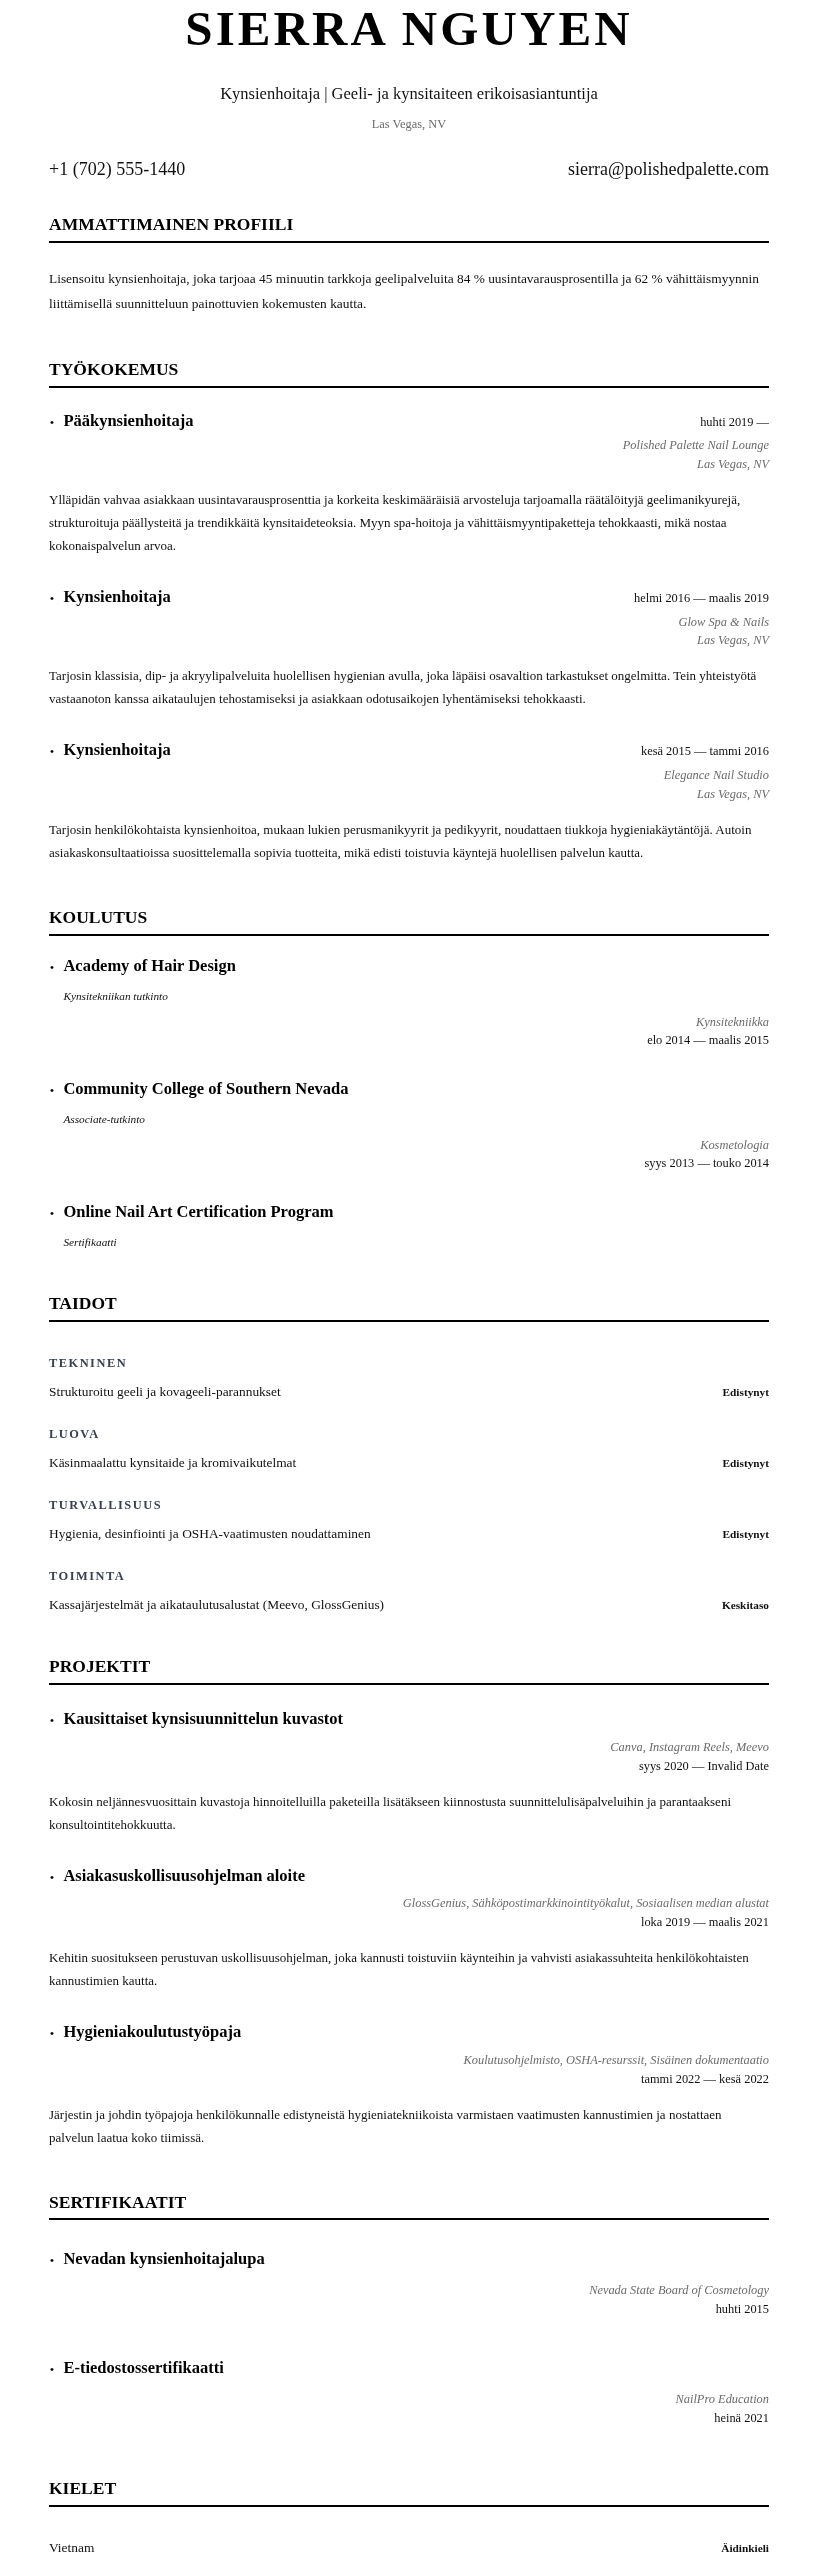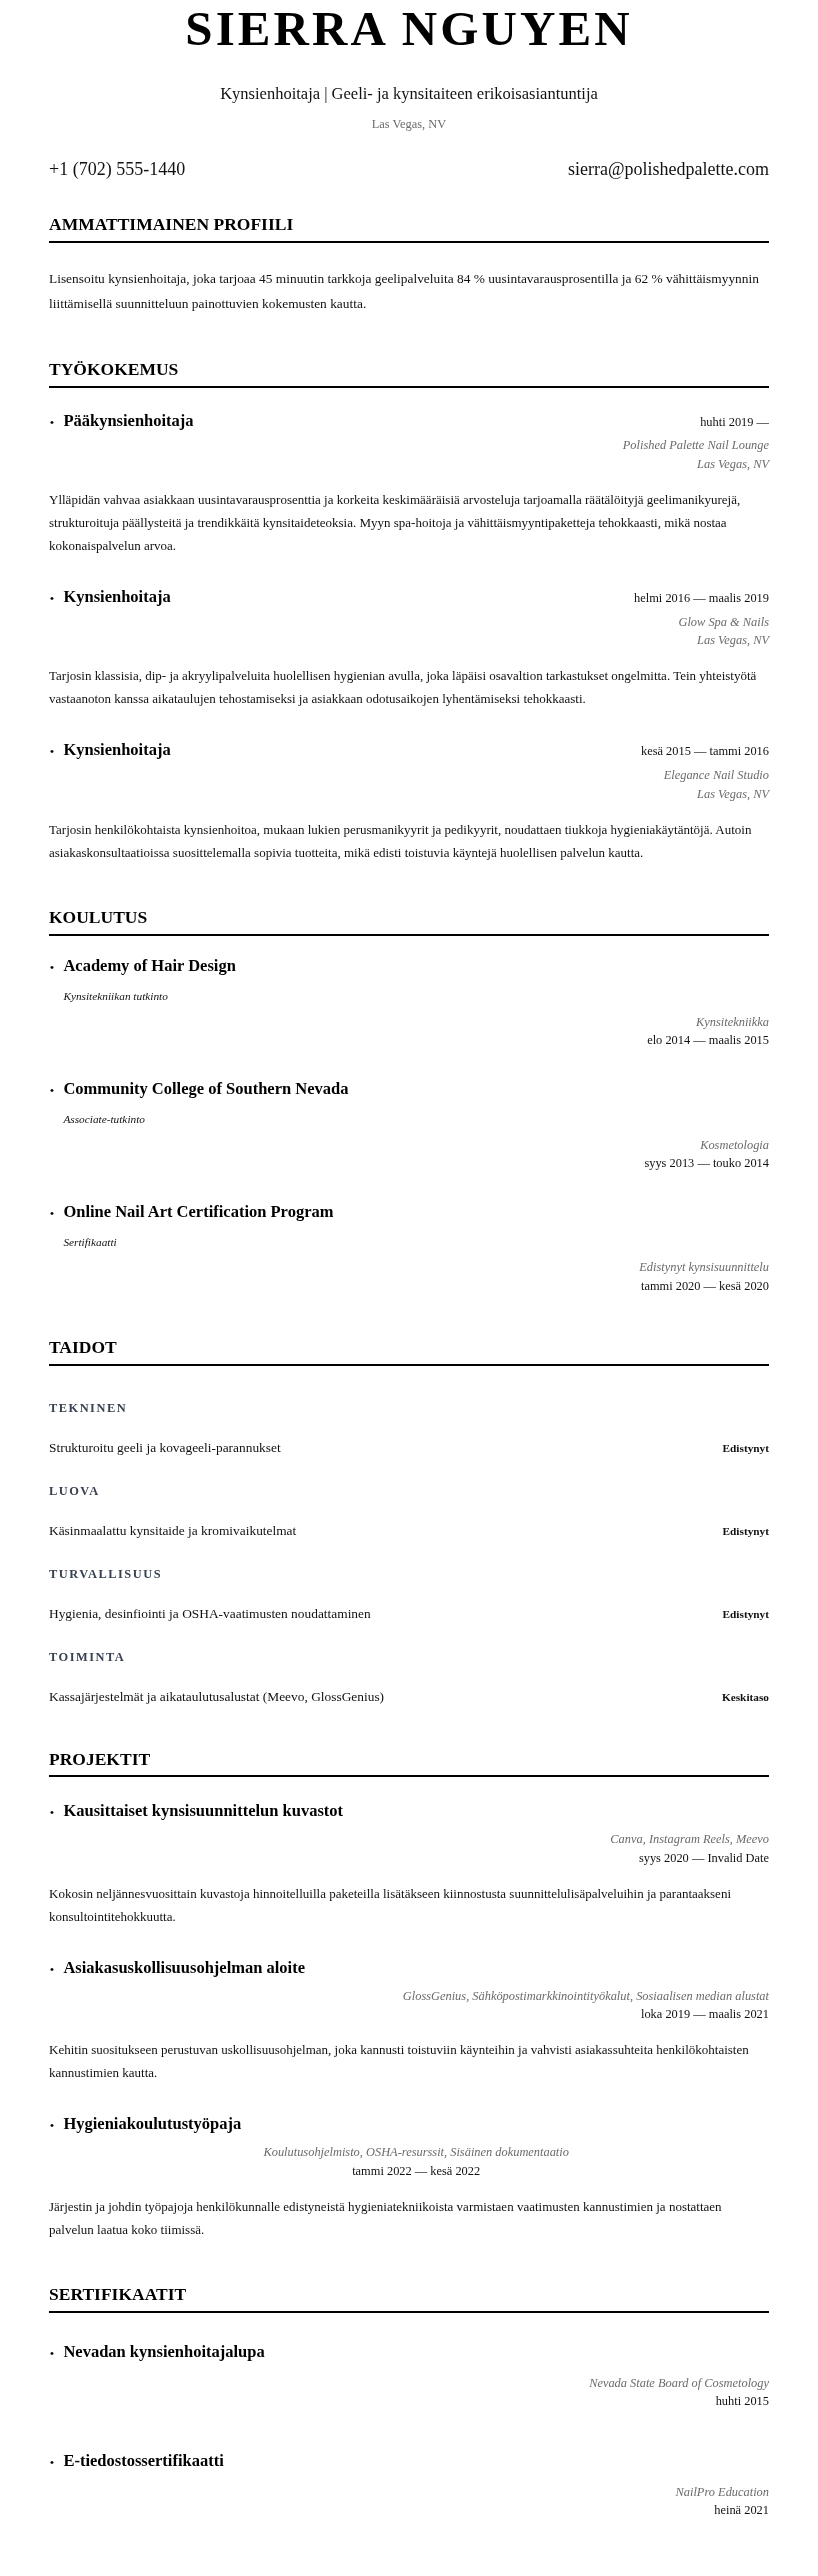--- a/index.html
+++ b/index.html
@@ -67,21 +67,21 @@
   .entry-desc { font-size: 13px; line-height: 23px; margin-top: 15.5px; color: #111; }
 
   
   .skill-group { margin-bottom: 27px; }
   .skill-group:last-child { margin-bottom: 0; }
   .skill-cat {
     font-size: 12.4px; font-weight: 700; letter-spacing: 1.5px; color: #374151;
     line-height: 15.5px; margin-top: 14.4px;
   }
   .skill-row {
-    display: flex; justify-content: space-between; align-items: baseline; margin-top: 24px;
+    display: flex; justify-content: space-between; align-items: baseline; margin-top: 12px;
   }
   .skill-name { font-size: 13.4px; line-height: 16.5px; }
   .skill-level { font-size: 11.3px; font-weight: 700; line-height: 15.5px; }
 
   
   .lang-row {
     display: flex; justify-content: space-between; align-items: baseline;
     margin-top: 23px;
   }
   .lang-row:first-child { margin-top: 12.4px; }
@@ -191,25 +191,20 @@
           <span class="date">syys 2013 — touko 2014</span>
         </div>
       </div>
 
       <div class="entry">
         <div class="entry-title">
             <span class="bullet">•</span>
             <span>Online Nail Art Certification Program</span>
           </div>
         <div class="degree">Sertifikaatti</div>
-        <div class="entry-sub" style="margin-top:10.3px;">
-          <span class="org">Edistynyt kynsisuunnittelu</span>
-          <span class="leader" style="margin-left:103px;"></span>
-          <span class="date">tammi 2020 — kesä 2020</span>
-        </div>
       </div>
     </div>
   </section>
 
   <section class="section">
     <h2 class="section-title">TAIDOT</h2>
     <div class="section-body">
       <div class="skill-group">
         <div class="skill-cat">TEKNINEN</div>
         <div class="skill-row">
@@ -268,21 +263,21 @@
           <span class="date">loka 2019 — maalis 2021</span>
         </div>
         <p class="entry-desc">Kehitin suositukseen perustuvan uskollisuusohjelman, joka kannusti toistuviin käynteihin ja vahvisti asiakassuhteita henkilökohtaisten kannustimien kautta.</p>
       </div>
 
       <div class="entry">
         <div class="entry-title">
             <span class="bullet">•</span>
             <span>Hygieniakoulutustyöpaja</span>
           </div>
-        <div class="entry-sub" style="margin-top:9.3px;align-items:center;">
+        <div class="entry-sub" style="margin-top:9.3px;">
           <span class="org">Koulutusohjelmisto, OSHA-resurssit, Sisäinen dokumentaatio</span>
           <span class="leader"></span>
           <span class="date">tammi 2022 — kesä 2022</span>
         </div>
         <p class="entry-desc">Järjestin ja johdin työpajoja henkilökunnalle edistyneistä hygieniatekniikoista varmistaen vaatimusten kannustimien ja nostattaen palvelun laatua koko tiimissä.</p>
       </div>
     </div>
   </section>
 
   <section class="section">

